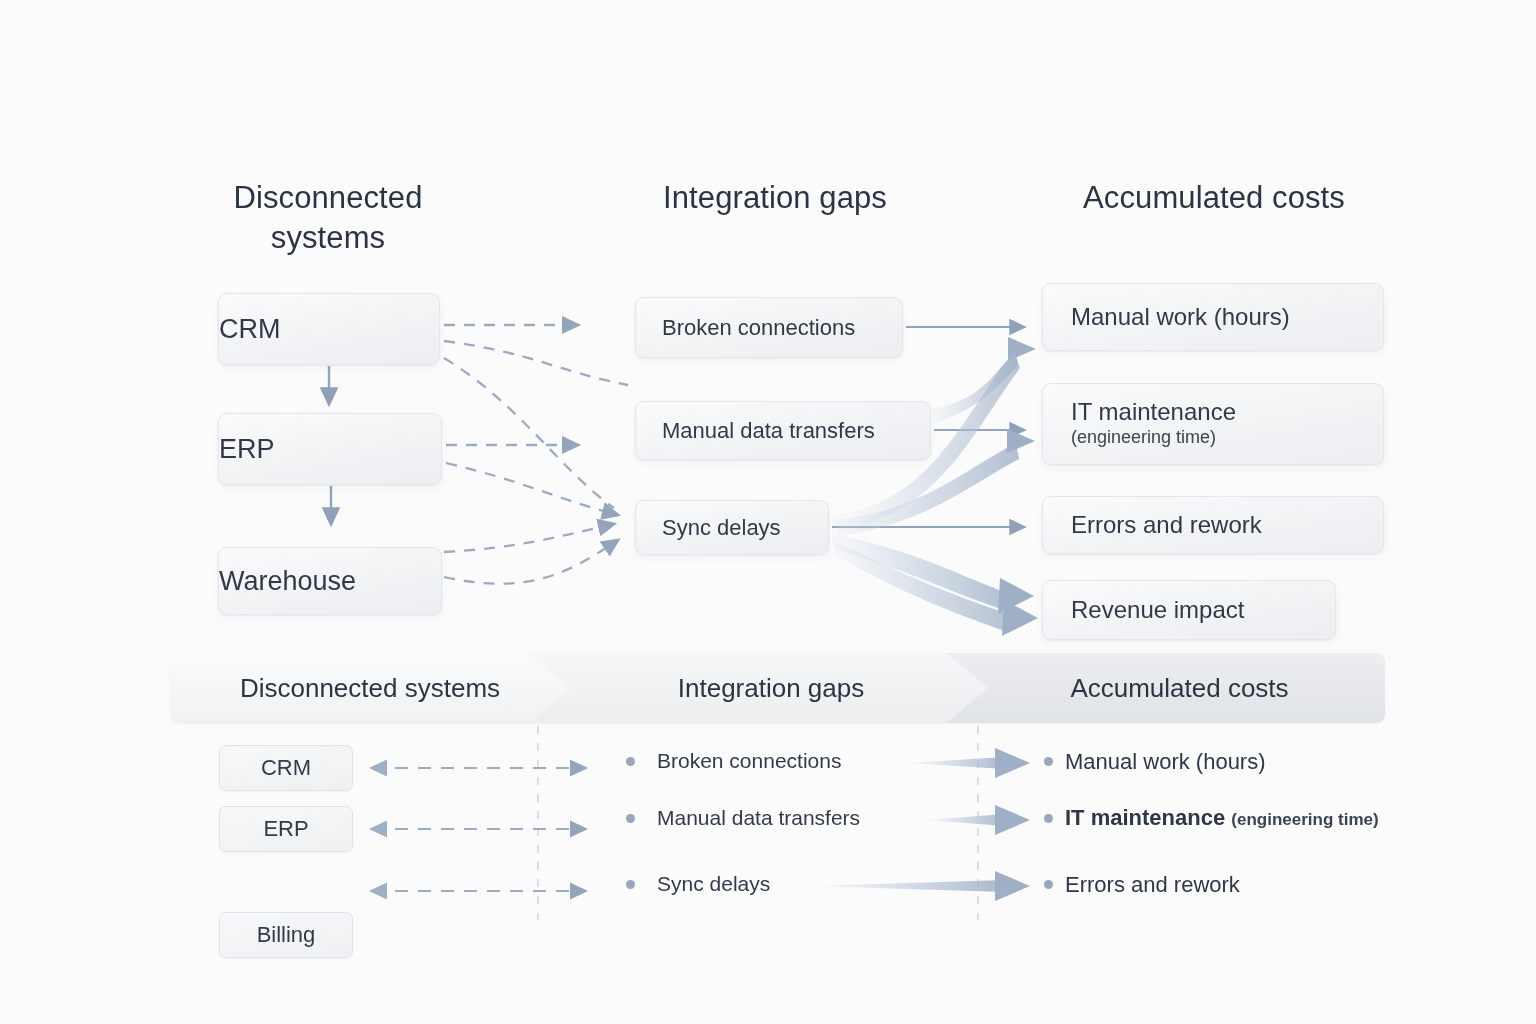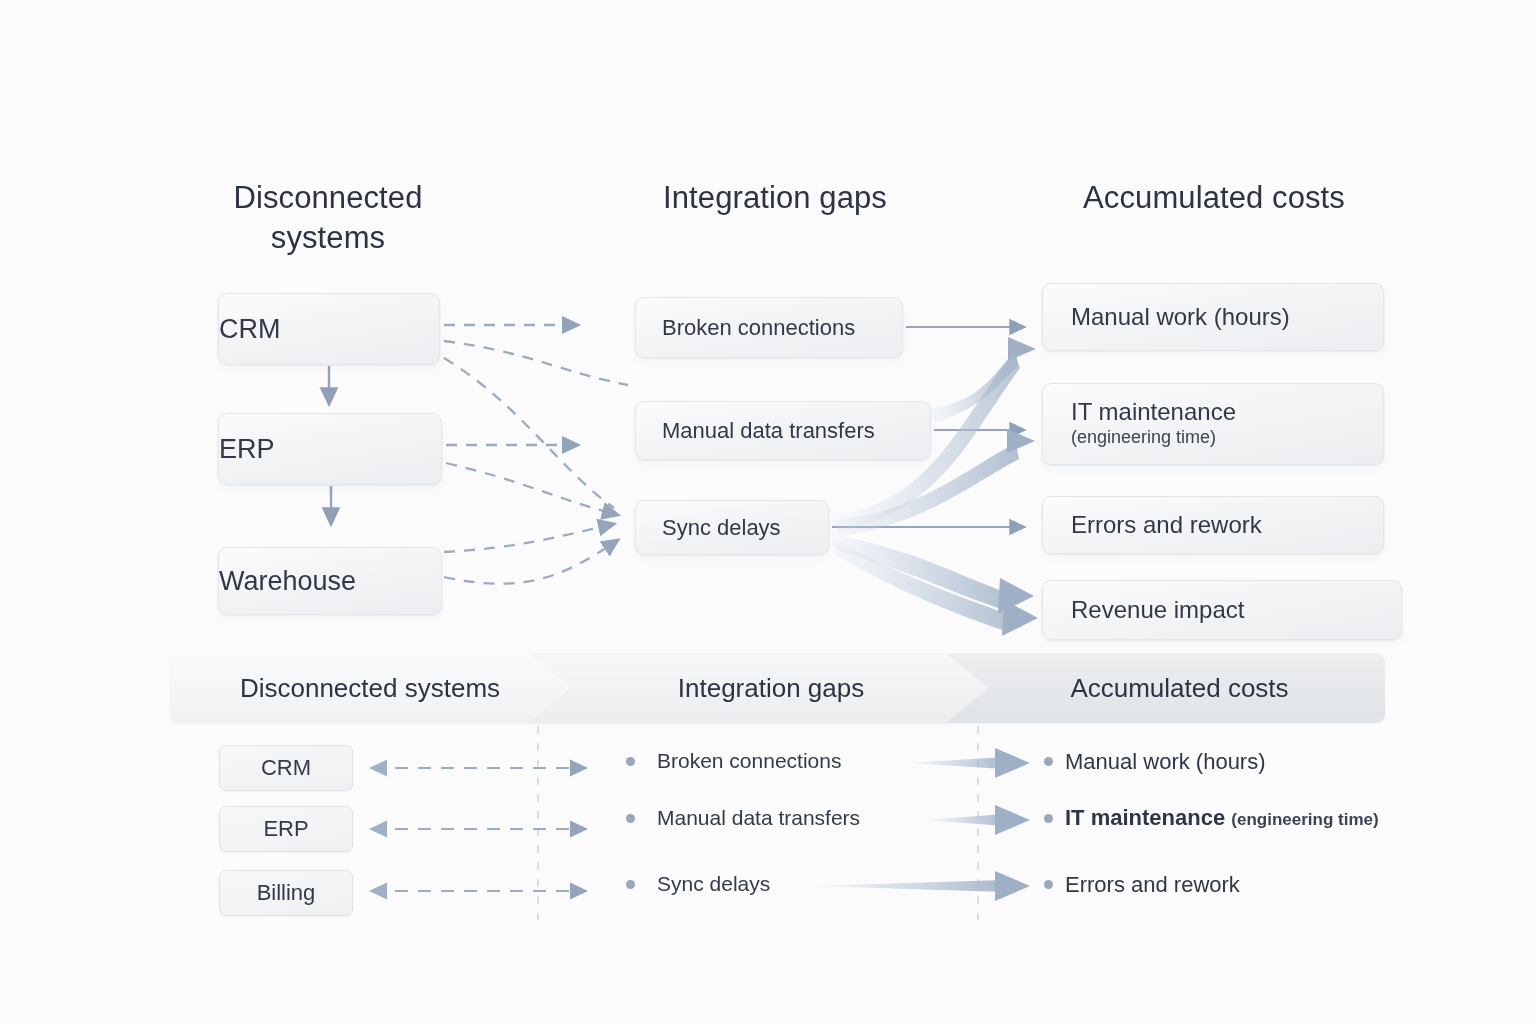--- a/index.html
+++ b/index.html
@@ -51,21 +51,21 @@
   .gap-node{padding-left:26px;font-size:22px;}
   #n-broken {left:635px;top:297px;width:268px;height:61px;}
   #n-manual {left:635px;top:401px;width:296px;height:59px;}
   #n-sync   {left:635px;top:500px;width:194px;height:55px;}
 
   
   .cost-node{padding-left:28px;font-size:24px;}
   #n-work {left:1042px;top:283px;width:342px;height:68px;}
   #n-it   {left:1042px;top:383px;width:342px;height:82px;}
   #n-err  {left:1042px;top:496px;width:342px;height:58px;}
-  #n-rev  {left:1042px;top:580px;width:360px;height:60px;}
+  #n-rev  {left:1042px;top:580px;width:294px;height:60px;}
   .sub{display:block;font-size:18px;color:#3b4352;line-height:1.25;margin-top:1px;}
   .it-main{display:block;line-height:1.1;}
 
   
   #crumbs{
     position:absolute;left:170px;top:653px;width:1215px;height:70px;
     border-radius:9px;overflow:hidden;
     box-shadow:0 1px 2px rgba(40,50,70,.05);
   }
   .crumb{
@@ -87,21 +87,21 @@
     position:absolute;box-sizing:border-box;
     border:1px solid #dfe3e8;border-radius:7px;
     background:linear-gradient(170deg,#f7f8f9 0%,#eef0f2 100%);
     box-shadow:0 1px 2px rgba(40,50,70,.05);
     display:flex;align-items:center;justify-content:center;
     font-size:22px;color:#323a49;
     left:219px;width:134px;height:46px;
   }
   #m-crm{top:745px;}
   #m-erp{top:806px;}
-  #m-bil{top:870px;}
+  #m-bil{top:912px;}
 
   .mid-item{
     position:absolute;left:657px;font-size:21px;color:#333b4a;white-space:nowrap;
   }
   #g-0{top:749px;}
   #g-1{top:806px;}
   #g-2{top:872px;}
 
   .cost-item{
     position:absolute;left:1065px;width:330px;font-size:22px;color:#2f3746;line-height:1.25;

